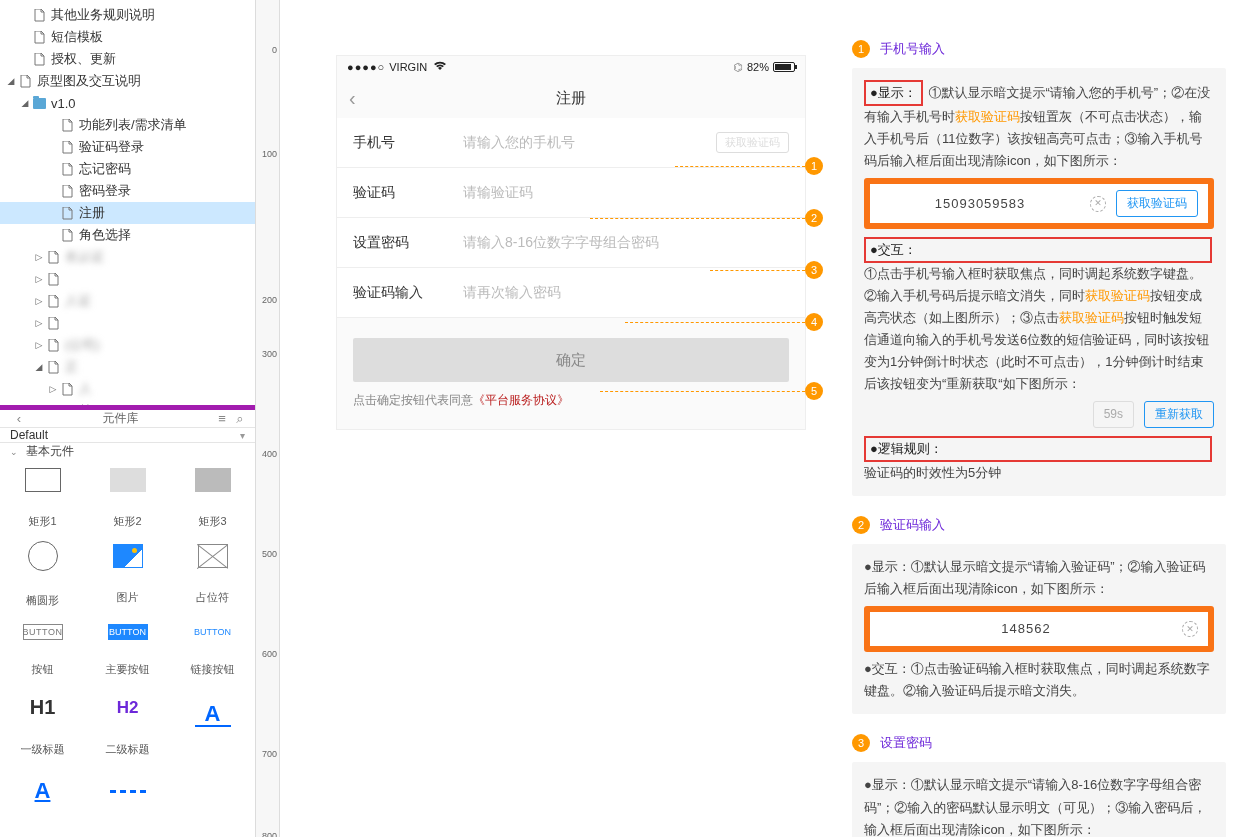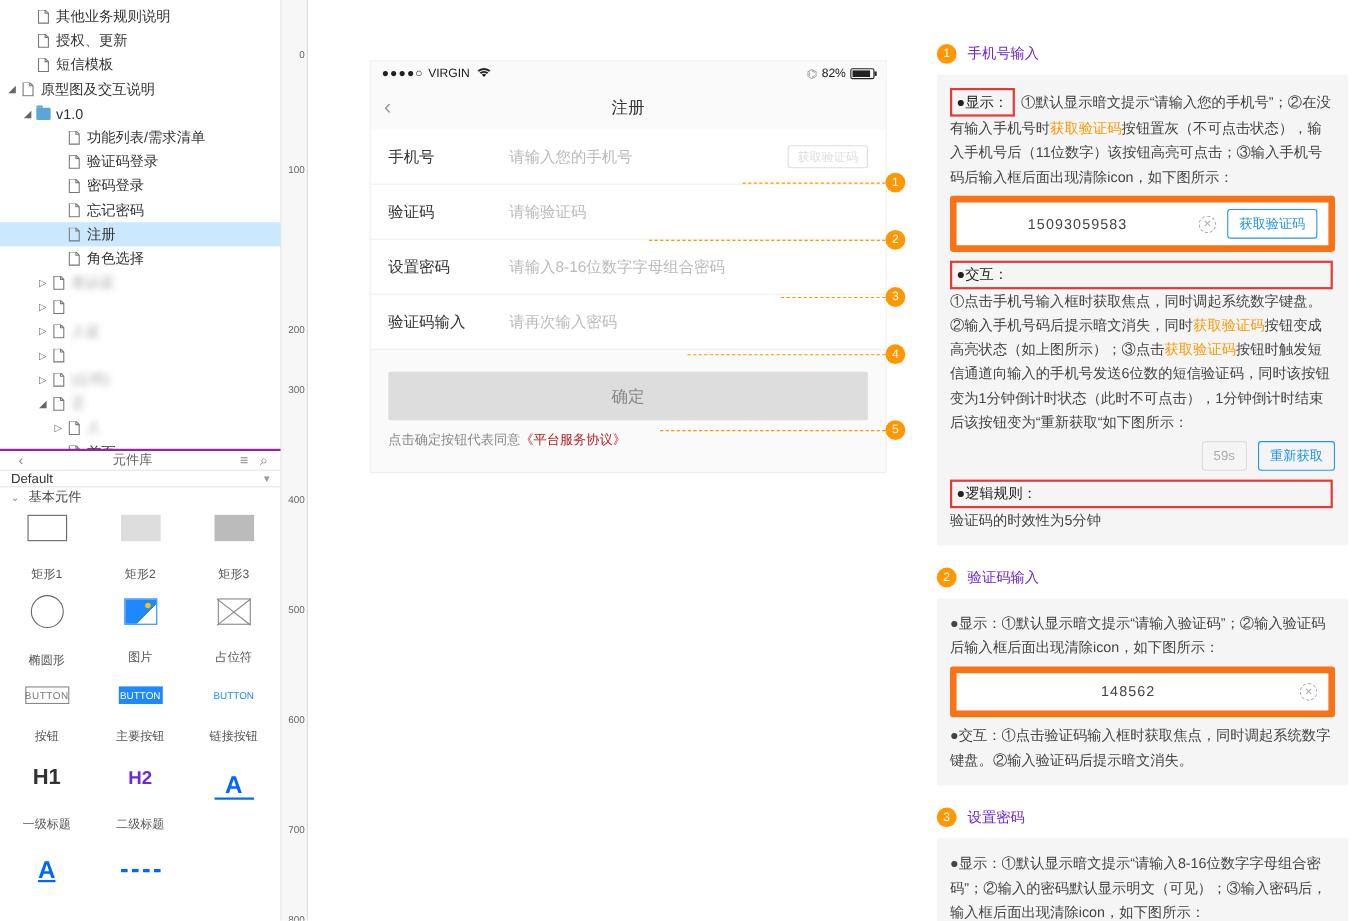--- a/index.html
+++ b/index.html
@@ -1,21 +1,21 @@
 <!DOCTYPE html>
 <html><head>
 <meta charset="utf-8">
 <style>
 * { box-sizing: border-box; margin: 0; padding: 0; }
 body { font-family: "PingFang SC","Microsoft YaHei",sans-serif; font-size: 13px; color: #333; background:#fff; overflow: hidden; width:1244px; height:837px; }
 .app { display:flex; width:1244px; height:837px; }
 
 
 .left { width:256px; border-right:1px solid #dcdcdc; display:flex; flex-direction:column; }
-.tree { flex: 0 0 410px; overflow-y:auto; overflow-x:hidden; padding-top:4px; border-bottom:2px solid #a21caf;}
+.tree { flex: 0 0 410px; overflow-y:auto; overflow-x:hidden; padding-top:4px; border-bottom:5px solid #a21caf;}
 .tree-item { display:flex; align-items:center; height:22px; cursor:default; position:relative; padding-right:4px;}
 .tree-item .exp { width:10px; text-align:center; color:#666; font-size:9px; margin-right:2px;}
 .tree-item .icn { width:14px; height:14px; margin-right:5px; display:inline-flex; align-items:center; justify-content:center;}
 .tree-item.sel { background:#cce8ff; }
 .doc-icn svg { width:11px; height:13px;}
 .fold-icn { width:13px; height:11px; background:#5aa7d6; border-radius:1px; position:relative;}
 .fold-icn:before { content:""; position:absolute; top:-2px; left:0; width:6px; height:2px; background:#5aa7d6; border-radius:1px 1px 0 0;}
 .blur { filter: blur(3px); color:#999;}
 
 .lib-head { height:26px; display:flex; align-items:center; padding:0 6px 0 10px; border-bottom:1px solid #e5e5e5; color:#555;}
@@ -111,31 +111,31 @@
           <span>其他业务规则说明</span>
         </div>
         <div class="tree-item" style="padding-left: 20px;">
           <span class="exp"></span>
           <span class="icn doc-icn">
             <svg viewBox="0 0 11 13">
               <path d="M1 0 H7 L10 3 V12 H1 Z" fill="none" stroke="#777" stroke-width="1"></path>
               <path d="M7 0 V3 H10" fill="none" stroke="#777" stroke-width="1"></path>
             </svg>
           </span>
+          <span>短信模板</span>
+        </div>
+        <div class="tree-item" style="padding-left: 20px;">
+          <span class="exp"></span>
+          <span class="icn doc-icn">
+            <svg viewBox="0 0 11 13">
+              <path d="M1 0 H7 L10 3 V12 H1 Z" fill="none" stroke="#777" stroke-width="1"></path>
+              <path d="M7 0 V3 H10" fill="none" stroke="#777" stroke-width="1"></path>
+            </svg>
+          </span>
           <span>授权、更新</span>
-        </div>
-        <div class="tree-item" style="padding-left: 20px;">
-          <span class="exp"></span>
-          <span class="icn doc-icn">
-            <svg viewBox="0 0 11 13">
-              <path d="M1 0 H7 L10 3 V12 H1 Z" fill="none" stroke="#777" stroke-width="1"></path>
-              <path d="M7 0 V3 H10" fill="none" stroke="#777" stroke-width="1"></path>
-            </svg>
-          </span>
-          <span>短信模板</span>
         </div>
         <div class="tree-item" style="padding-left: 6px;">
           <span class="exp">◢</span>
           <span class="icn doc-icn">
             <svg viewBox="0 0 11 13">
               <path d="M1 0 H7 L10 3 V12 H1 Z" fill="none" stroke="#777" stroke-width="1"></path>
               <path d="M7 0 V3 H10" fill="none" stroke="#777" stroke-width="1"></path>
             </svg>
           </span>
           <span>原型图及交互说明</span>
@@ -168,31 +168,31 @@
           <span>验证码登录</span>
         </div>
         <div class="tree-item" style="padding-left: 48px;">
           <span class="exp"></span>
           <span class="icn doc-icn">
             <svg viewBox="0 0 11 13">
               <path d="M1 0 H7 L10 3 V12 H1 Z" fill="none" stroke="#777" stroke-width="1"></path>
               <path d="M7 0 V3 H10" fill="none" stroke="#777" stroke-width="1"></path>
             </svg>
           </span>
+          <span>忘记密码</span>
+        </div>
+        <div class="tree-item" style="padding-left: 48px;">
+          <span class="exp"></span>
+          <span class="icn doc-icn">
+            <svg viewBox="0 0 11 13">
+              <path d="M1 0 H7 L10 3 V12 H1 Z" fill="none" stroke="#777" stroke-width="1"></path>
+              <path d="M7 0 V3 H10" fill="none" stroke="#777" stroke-width="1"></path>
+            </svg>
+          </span>
           <span>密码登录</span>
-        </div>
-        <div class="tree-item" style="padding-left: 48px;">
-          <span class="exp"></span>
-          <span class="icn doc-icn">
-            <svg viewBox="0 0 11 13">
-              <path d="M1 0 H7 L10 3 V12 H1 Z" fill="none" stroke="#777" stroke-width="1"></path>
-              <path d="M7 0 V3 H10" fill="none" stroke="#777" stroke-width="1"></path>
-            </svg>
-          </span>
-          <span>忘记密码</span>
         </div>
         <div class="tree-item sel" style="padding-left: 48px;">
           <span class="exp"></span>
           <span class="icn doc-icn">
             <svg viewBox="0 0 11 13">
               <path d="M1 0 H7 L10 3 V12 H1 Z" fill="none" stroke="#777" stroke-width="1"></path>
               <path d="M7 0 V3 H10" fill="none" stroke="#777" stroke-width="1"></path>
             </svg>
           </span>
           <span>注册</span>

